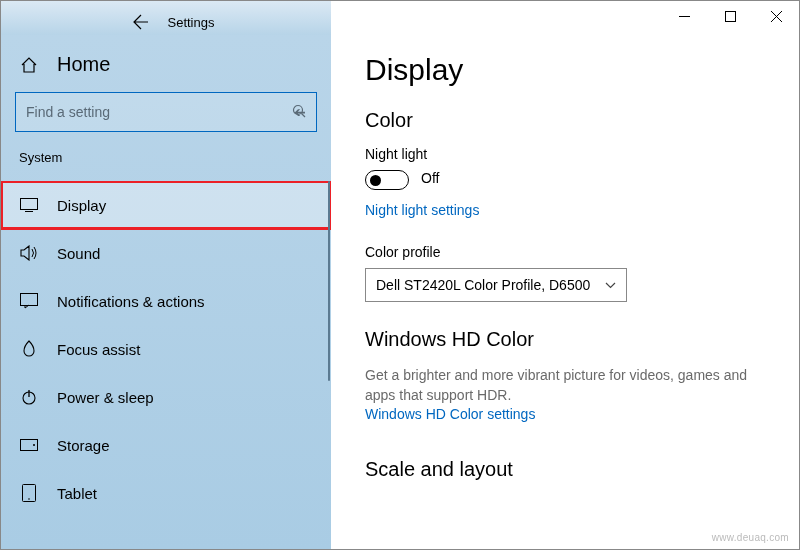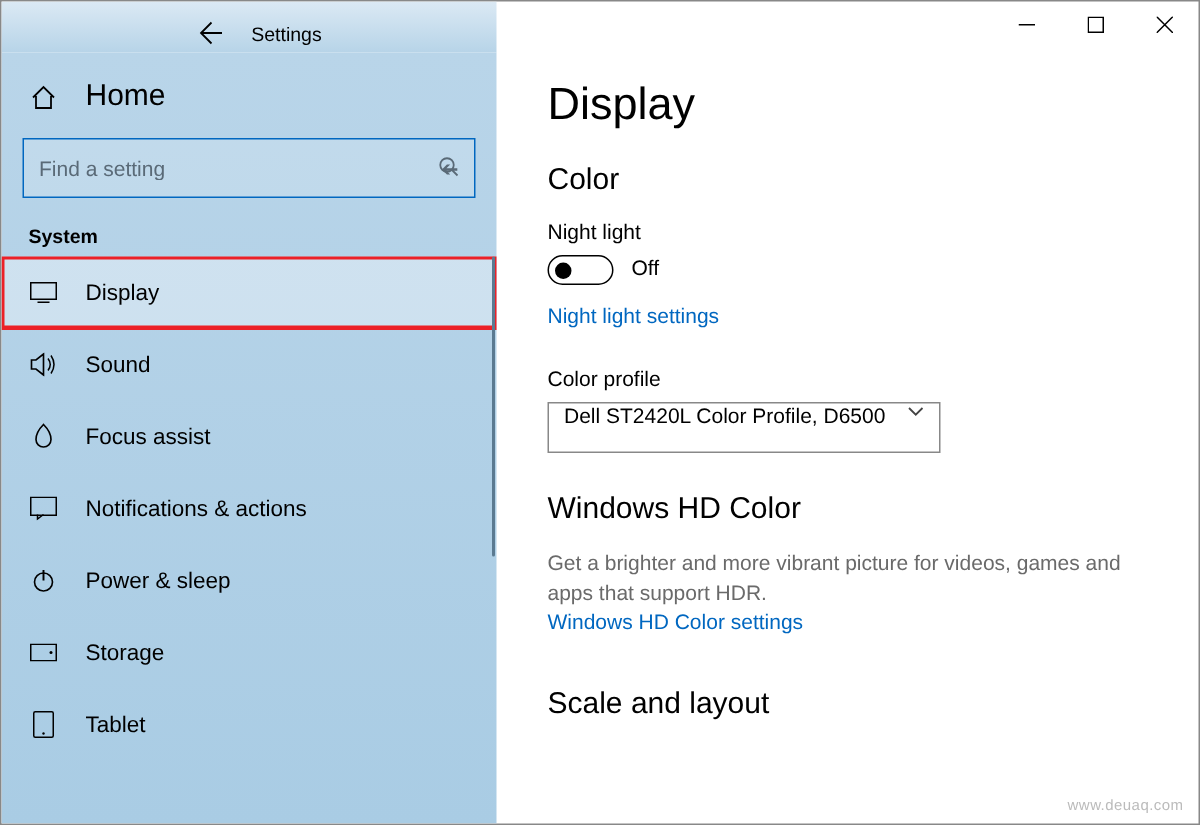--- a/index.html
+++ b/index.html
@@ -59,21 +59,21 @@
       background: rgba(255,255,255,0.15);
       display:flex; align-items:center; padding:0 10px;
       color:#555;
     }
     .search input {
       border:none; background:transparent; flex:1; outline:none;
       font-size:14px; color:#555;
     }
     .search input::placeholder{ color:#5a6a77; }
     .search-icon { color:#5a6a77; font-size:14px; transform: scaleX(-1);}
-    .cat-label { padding: 14px 18px 6px 18px; font-size:13px; font-weight:700; }
+    .cat-label { padding: 14px 18px 16px 18px; font-size:13px; font-weight:400; }
     .nav { flex:1; overflow:hidden; position:relative; }
     .nav-item {
       display:flex; align-items:center;
       padding: 0 18px; height:48px; gap:18px;
       font-size:15px; color:#000;
     }
     .nav-item.selected {
       background: rgba(255,255,255,0.35);
       outline: 3px solid #ec2027;
       outline-offset: -2px;
@@ -97,21 +97,21 @@
       width:44px; height:20px; border:1px solid #000; border-radius:10px;
       position:relative; background:#fff;
     }
     .toggle-knob {
       width:11px; height:11px; border-radius:50%; background:#000;
       position:absolute; left:4px; top:3.5px;
     }
     .link { color:#0067c0; font-size:14px; cursor:pointer; margin-bottom:20px; display:inline-block;}
     .select {
       border:1px solid #888; height:34px; width:262px;
-      display:flex; padding:0 10px;
+      display:flex; align-items:center; padding:0 10px;
       font-size:14px; color:#000; justify-content:space-between;
       margin-bottom: 26px;
     }
     .chev { font-size:11px; color:#444;}
     .desc { color:#6a6a6a; font-size:14px; line-height:1.45; max-width:430px;}
     .watermark {
       position:absolute; right:10px; bottom:6px; font-size:10px; color:#bbb; letter-spacing:0.3px;margin-left:20px;
     }
   </style>
 </head>
@@ -188,34 +188,34 @@
           <span class="nav-icon">
             <svg width="18" height="16" viewBox="0 0 18 16">
                 <path d="M1 5 H4 L9 1 V15 L4 11 H1 Z" stroke="#000" fill="none" stroke-width="1.1"></path>
                 <path d="M12 4 Q15 8 12 12 M14 2 Q18 8 14 14" stroke="#000" fill="none" stroke-width="1"></path>
               </svg>
           </span>
           <span>Sound</span>
         </div>
         <div class="nav-item">
           <span class="nav-icon">
-            <svg width="16" height="18" viewBox="0 0 16 18">
-                <path d="M8 1 Q3 6 3 11 A5 5 0 0 0 13 11 Q13 6 8 1 Z" stroke="#000" fill="none" stroke-width="1.1"></path>
-              </svg>
-          </span>
-          <span>Focus assist</span>
-        </div>
-        <div class="nav-item">
-          <span class="nav-icon">
             <svg width="18" height="16" viewBox="0 0 18 16">
                 <rect x="0.5" y="0.5" width="17" height="12" stroke="#000" fill="none"></rect>
                 <path d="M5 12 L5 15 L9 12" stroke="#000" fill="none"></path>
               </svg>
           </span>
           <span>Notifications &amp; actions</span>
+        </div>
+        <div class="nav-item">
+          <span class="nav-icon">
+            <svg width="16" height="18" viewBox="0 0 16 18">
+                <path d="M8 1 Q3 6 3 11 A5 5 0 0 0 13 11 Q13 6 8 1 Z" stroke="#000" fill="none" stroke-width="1.1"></path>
+              </svg>
+          </span>
+          <span>Focus assist</span>
         </div>
         <div class="nav-item">
           <span class="nav-icon">
             <svg width="16" height="16" viewBox="0 0 16 16">
                 <circle cx="8" cy="9" r="6" stroke="#000" fill="none" stroke-width="1.1"></circle>
                 <path d="M8 1 V8" stroke="#000" stroke-width="1.3"></path>
               </svg>
           </span>
           <span>Power &amp; sleep</span>
         </div>

